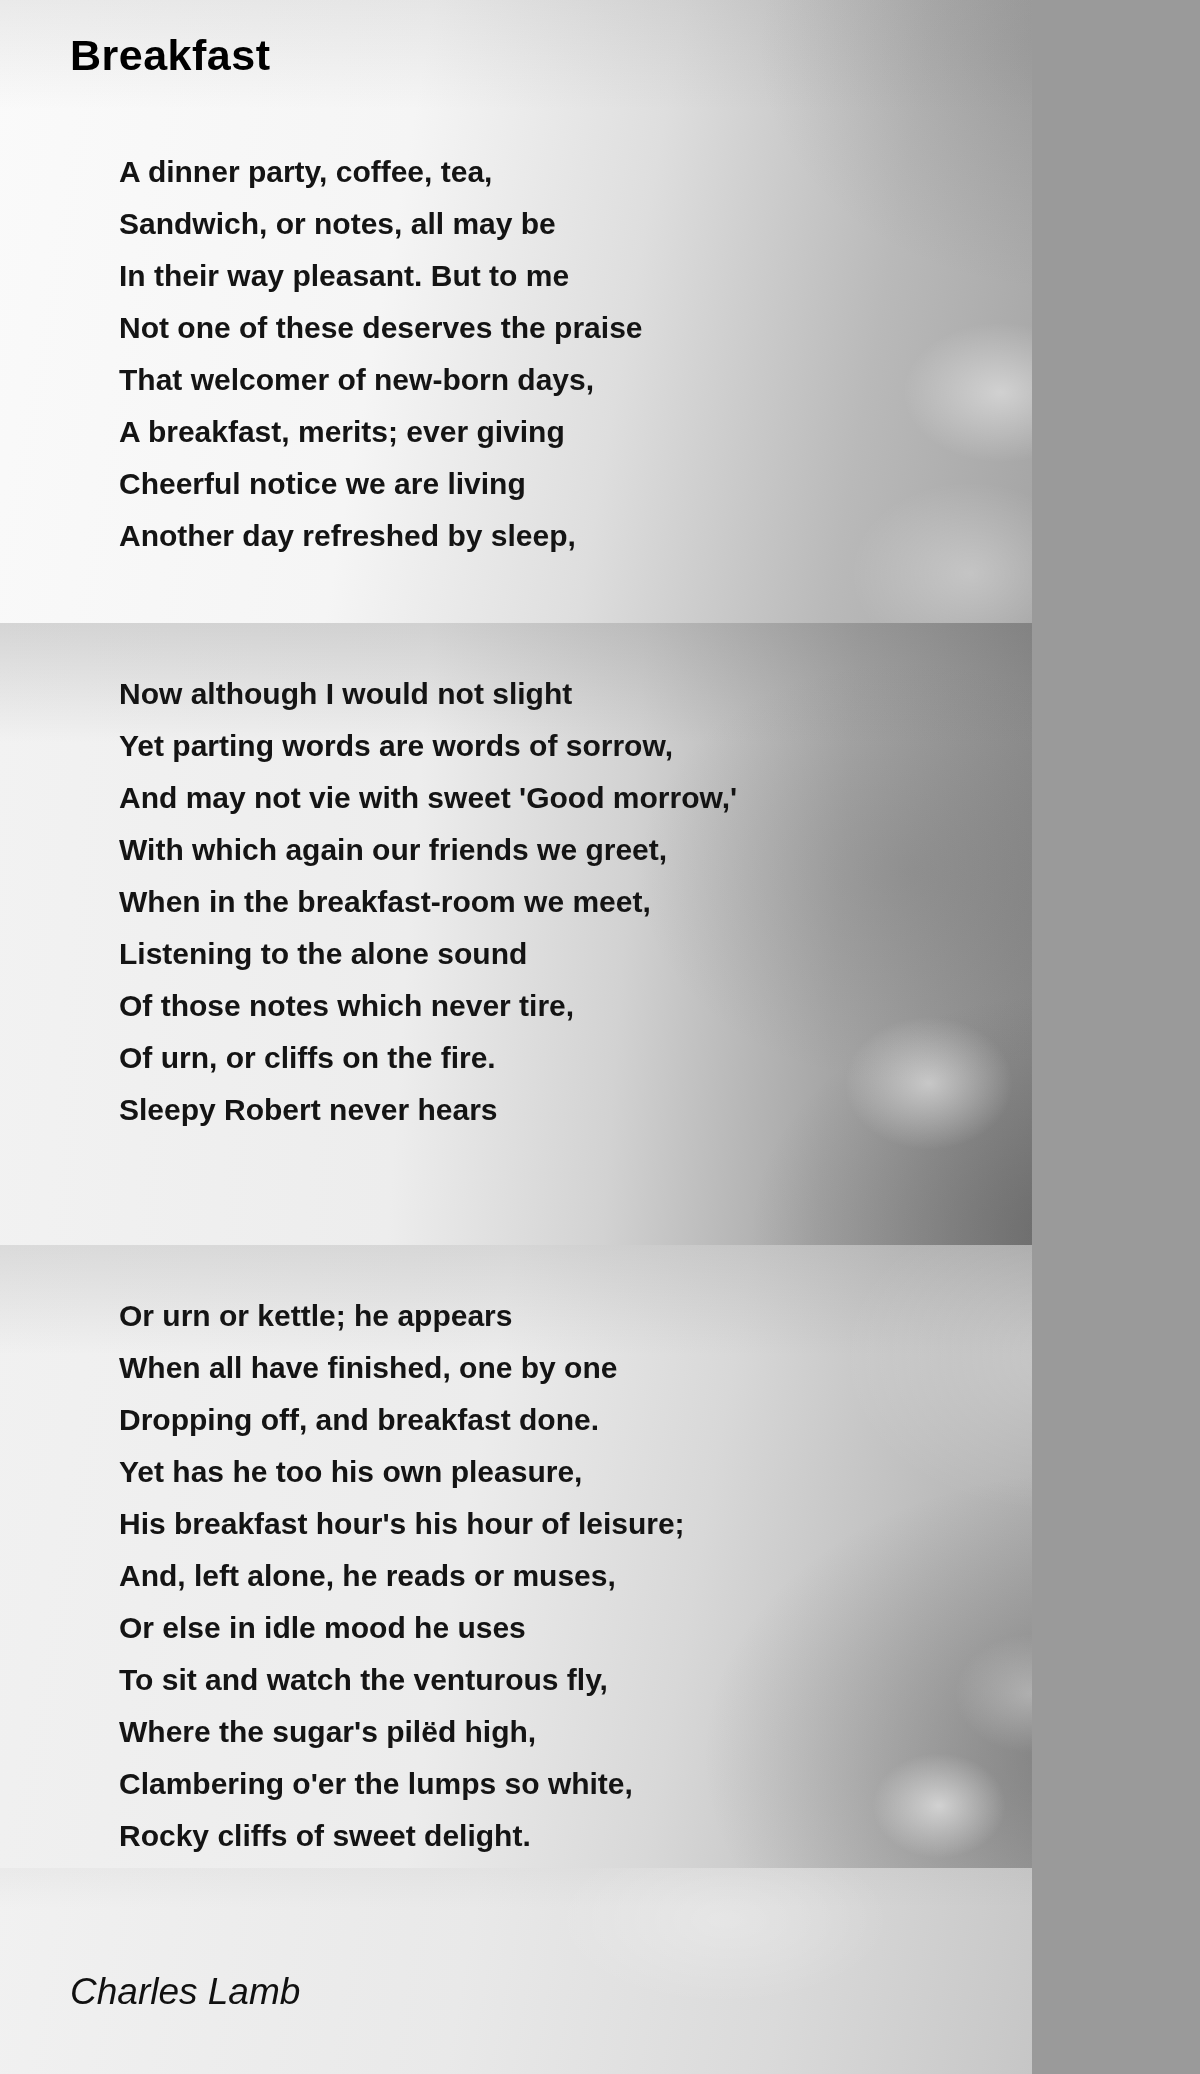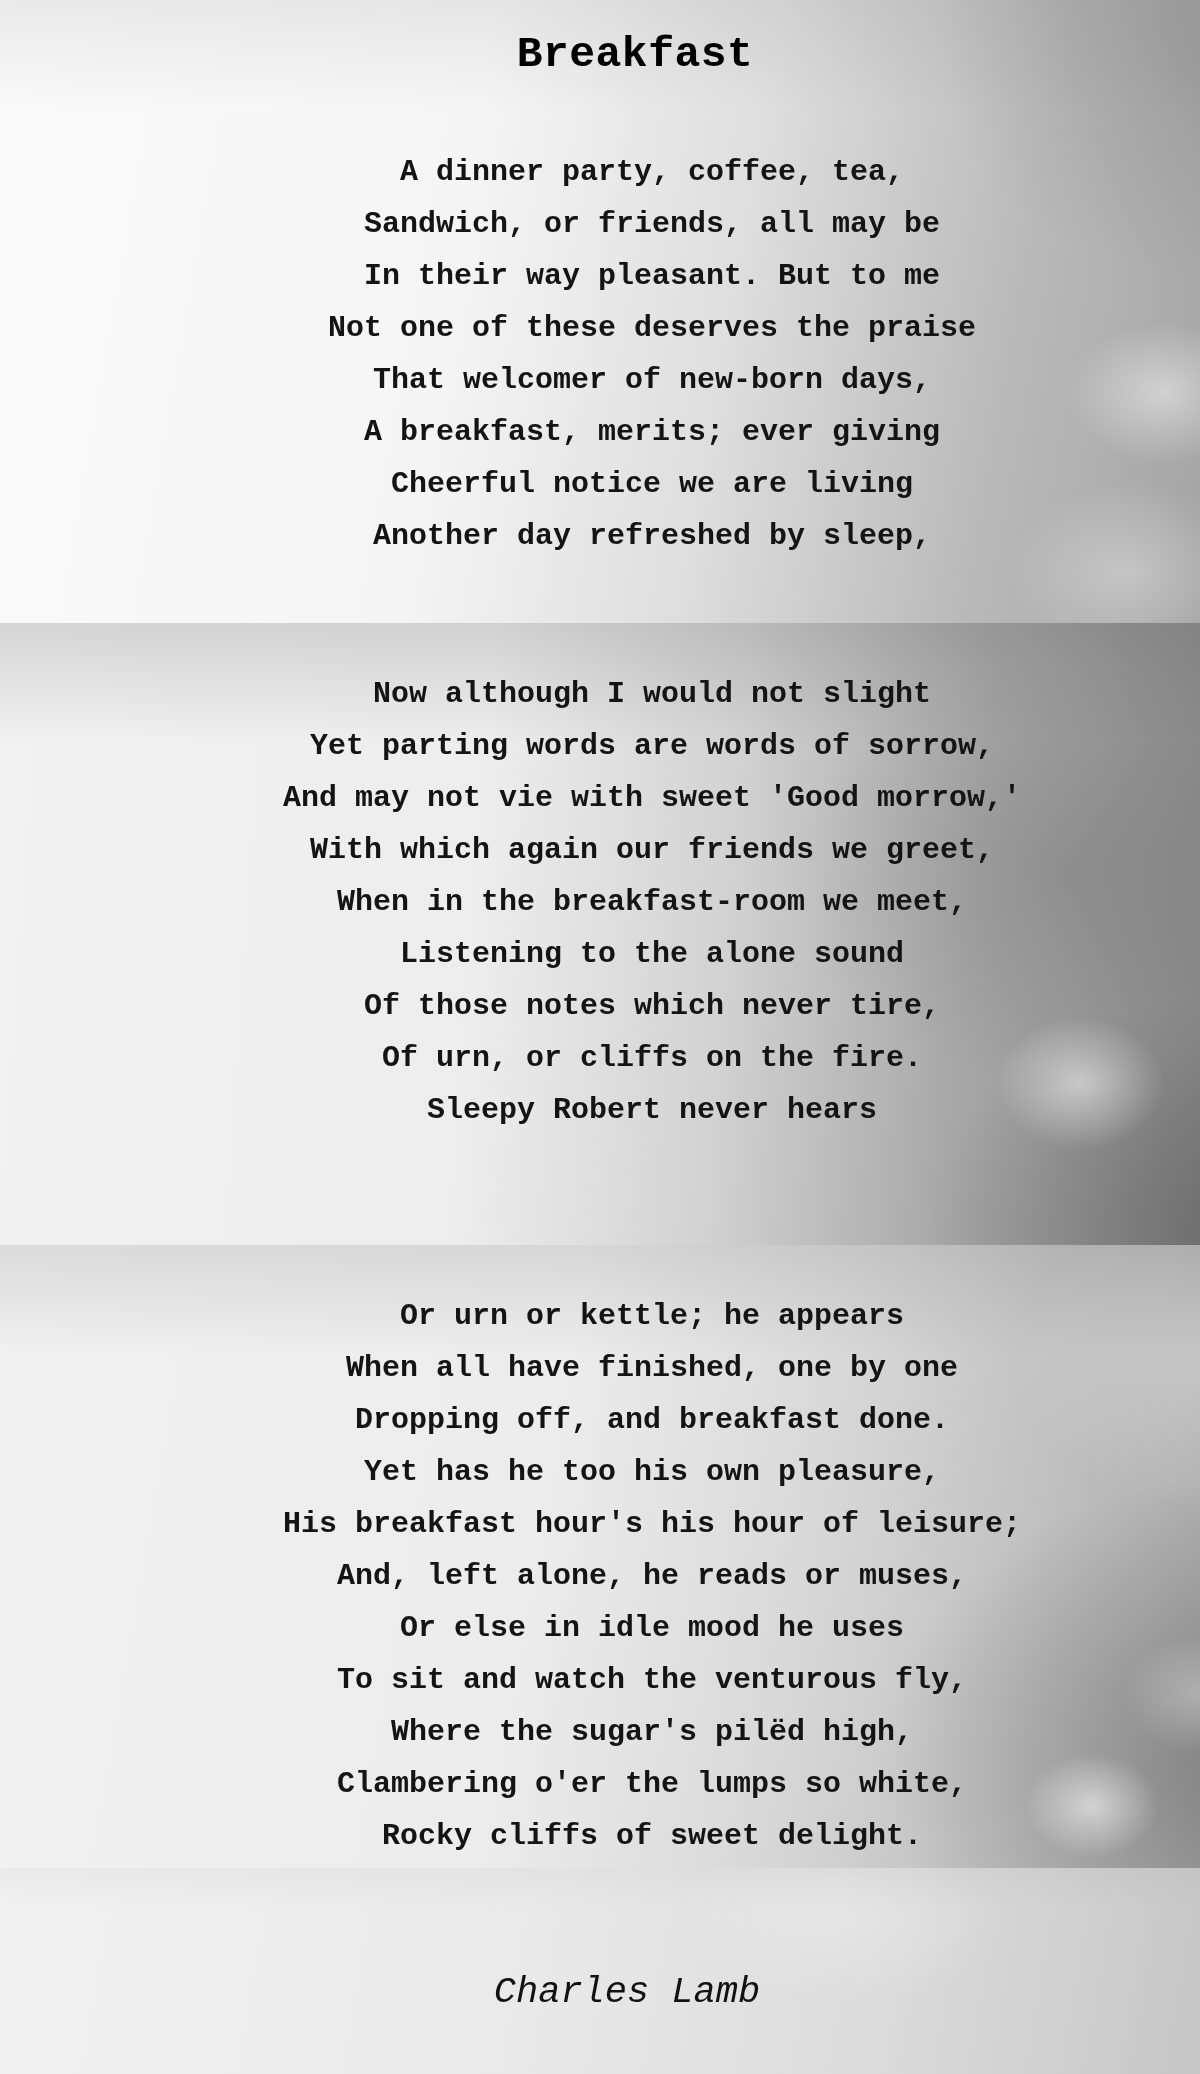--- a/index.html
+++ b/index.html
@@ -1,21 +1,20 @@
 <!DOCTYPE html>
 <html><head>
 <meta charset="utf-8">
 <style>
   html,body{margin:0;padding:0;background:#9a9a9a;}
   .page{
     position:relative;
-    width:1200px;height:2074px;
+    width:1032px;height:2074px;
     overflow:hidden;
-    font-family:Liberation Mono, monospace;
-    text-align:center;
+    font-family:Liberation Sans, sans-serif;
   }
   .band{position:relative;width:100%;}
   
   .band1{
     height:623px;
     background:
       radial-gradient(140px 100px at 97% 63%, rgba(255,255,255,0.45), rgba(255,255,255,0) 70%),
       radial-gradient(170px 130px at 94% 92%, rgba(255,255,255,0.30), rgba(255,255,255,0) 70%),
       radial-gradient(420px 320px at 104% 8%, rgba(90,90,90,0.22), rgba(0,0,0,0) 75%),
       linear-gradient(180deg, rgba(90,90,90,0.10) 0, rgba(90,90,90,0) 110px),
@@ -53,24 +52,25 @@
   .title{
     margin:0;
     padding:30px 0 0 70px;
     font-size:43px;
     line-height:50px;
     font-weight:bold;
     color:#000000;
     letter-spacing:0.5px;
   }
   .stanza{
-    padding-left:104px;
+    padding-left:71px;
     font-weight:bold;
     font-size:30px;
     color:#141414;
+    margin-left:48px;
   }
   .band1 .stanza{padding-top:66px;}
   .band2 .stanza,.band3 .stanza{padding-top:45px;}
   .line{
     line-height:52px;
     white-space:nowrap;
   }
   .author{
     padding:102px 16px 0 70px;
     font-style:italic;
@@ -81,21 +81,21 @@
 </style>
 </head>
 <body>
 
 <div class="page">
 
   <section class="band band1">
     <h1 class="title">Breakfast</h1>
     <div class="stanza">
       <div class="line">A dinner party, coffee, tea,</div>
-      <div class="line">Sandwich, or friends, all may be</div>
+      <div class="line">Sandwich, or notes, all may be</div>
       <div class="line">In their way pleasant. But to me</div>
       <div class="line">Not one of these deserves the praise</div>
       <div class="line">That welcomer of new-born days,</div>
       <div class="line">A breakfast, merits; ever giving</div>
       <div class="line">Cheerful notice we are living</div>
       <div class="line">Another day refreshed by sleep,</div>
     </div>
   </section>
 
   <section class="band band2">

